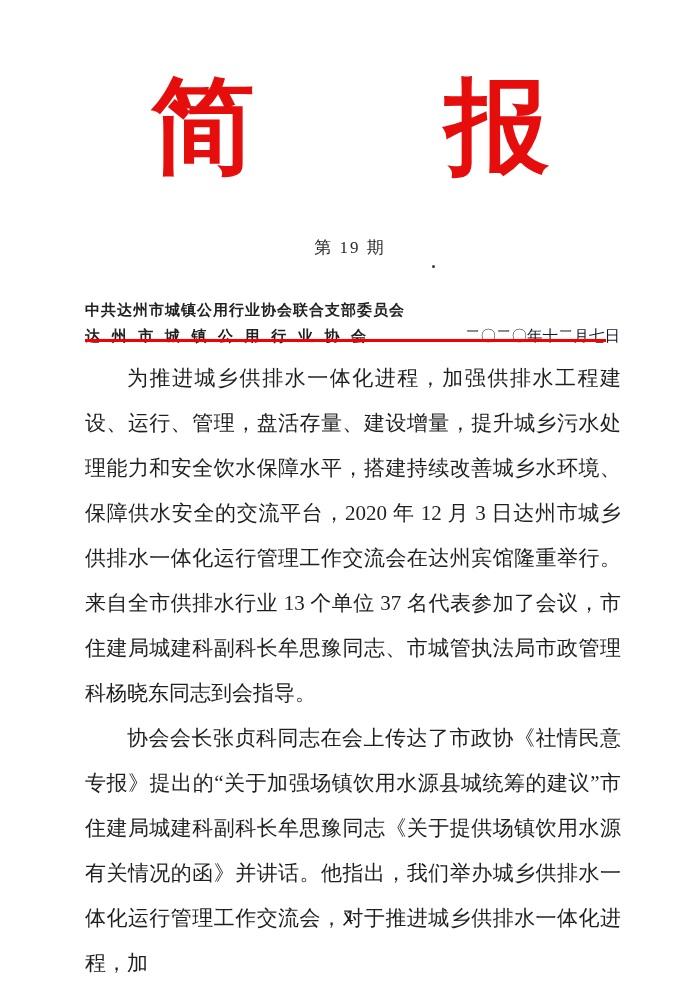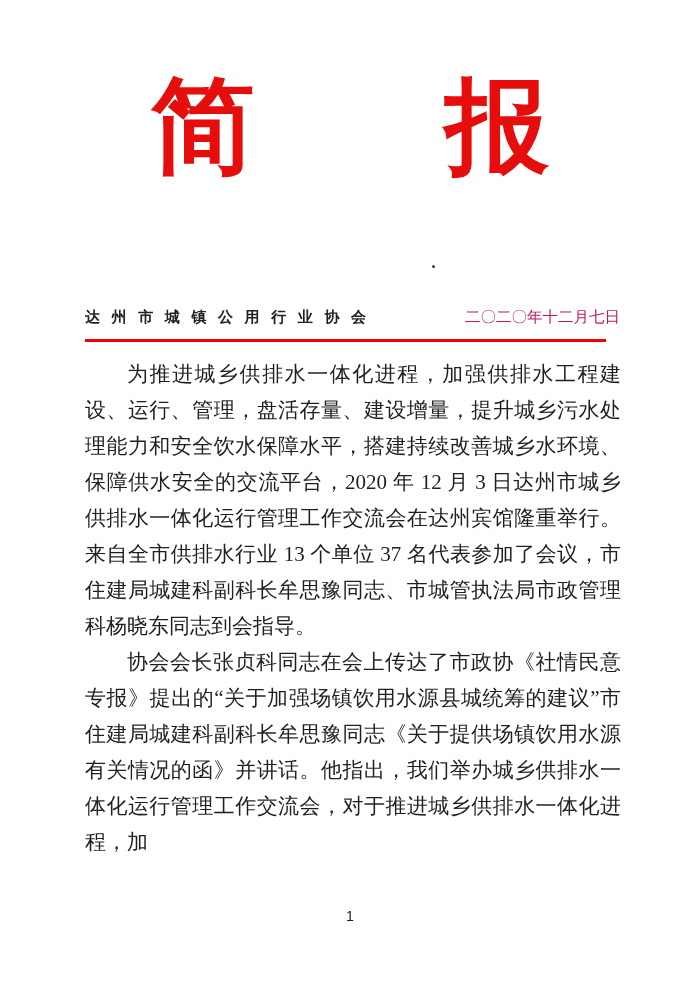--- a/index.html
+++ b/index.html
@@ -80,40 +80,40 @@
     display: inline-block;
     width: 281px;
     font-size: 15px;
     font-weight: bold;
     color: #222222;
     text-align: justify;
     text-align-last: justify;
   }
   .issue-date {
     font-size: 15.5px;
-    color: #be185d;
+    color: #0f172a;
     white-space: nowrap;
     margin-left: 20px;
   }
   .red-rule {
     position: absolute;
     left: 85px;
     width: 521px;
     top: 339px;
     height: 3px;
     background: var(--rule-red, #f40000);
   }
   
   .body-block {
     position: absolute;
     left: 85px;
     width: 536px;
     top: 356px;
     font-size: 21px;
-    line-height: 36px;
+    line-height: 45px;
     text-align: justify;
     text-justify: inter-character;
     color: var(--body-text, #1f1f1f);
   }
   .body-block p {
     margin: 0;
     text-indent: 2em;
   }
   .page-number {
     position: absolute;
@@ -129,24 +129,26 @@
 </head>
 <body>
 
 <div class="page">
 
   <div class="title-row">
     <span class="title-char">简</span>
     <span class="title-char">报</span>
   </div>
 
+  <div class="issue-line">第 19 期</div>
 
   <div class="stray-mark"></div>
 
   <div class="header-block">
+    <div class="org-line1">中共达州市城镇公用行业协会联合支部委员会</div>
     <div class="org-row2">
       <span class="org-line2">达州市城镇公用行业协会</span>
       <span class="issue-date">二〇二〇年十二月七日</span>
     </div>
   </div>
 
   <div class="red-rule"></div>
 
   <div class="body-block">
     <p>为推进城乡供排水一体化进程，加强供排水工程建设、运行、管理，盘活存量、建设增量，提升城乡污水处理能力和安全饮水保障水平，搭建持续改善城乡水环境、保障供水安全的交流平台，2020 年 12 月 3 日达州市城乡供排水一体化运行管理工作交流会在达州宾馆隆重举行。来自全市供排水行业 13 个单位 37 名代表参加了会议，市住建局城建科副科长牟思豫同志、市城管执法局市政管理科杨晓东同志到会指导。</p>

